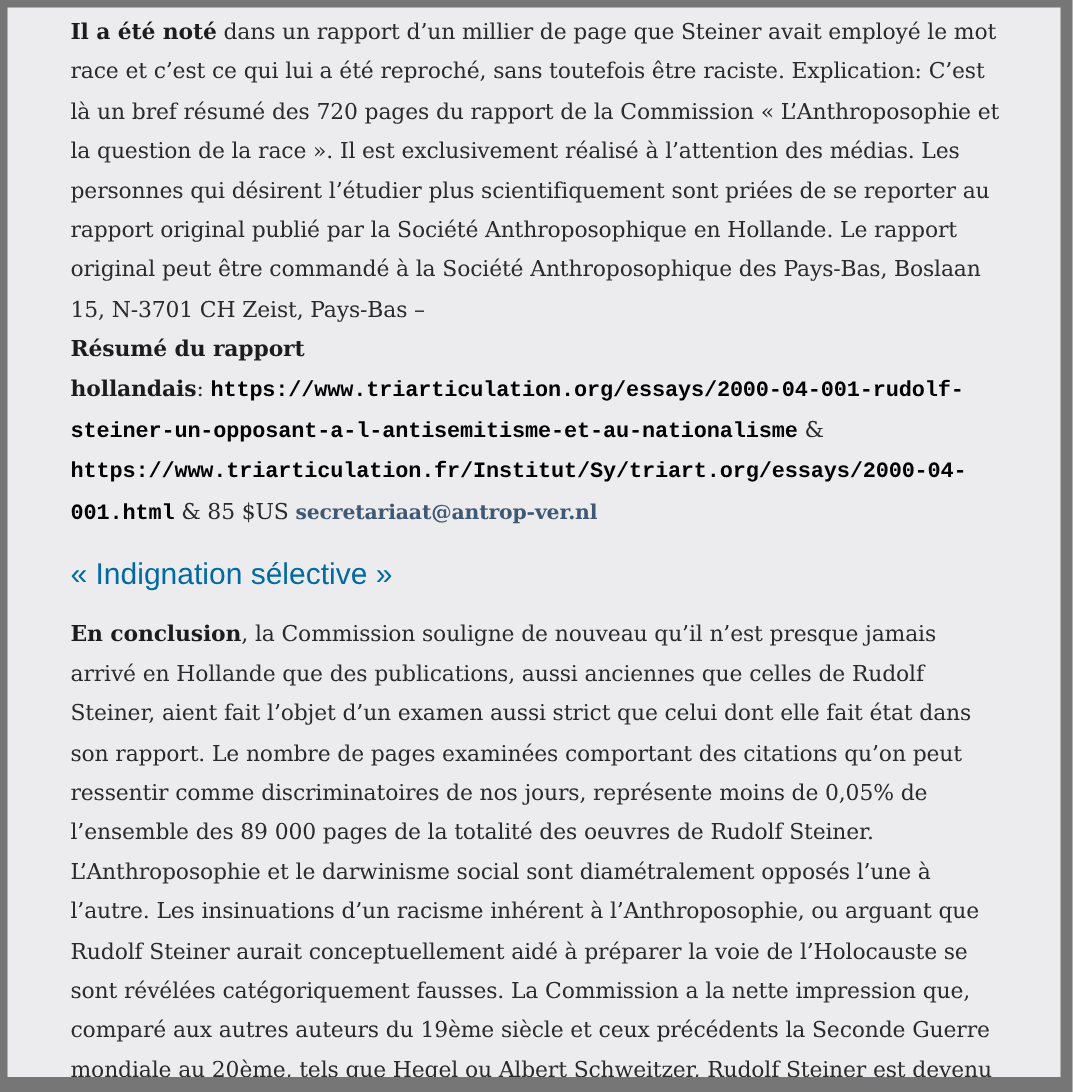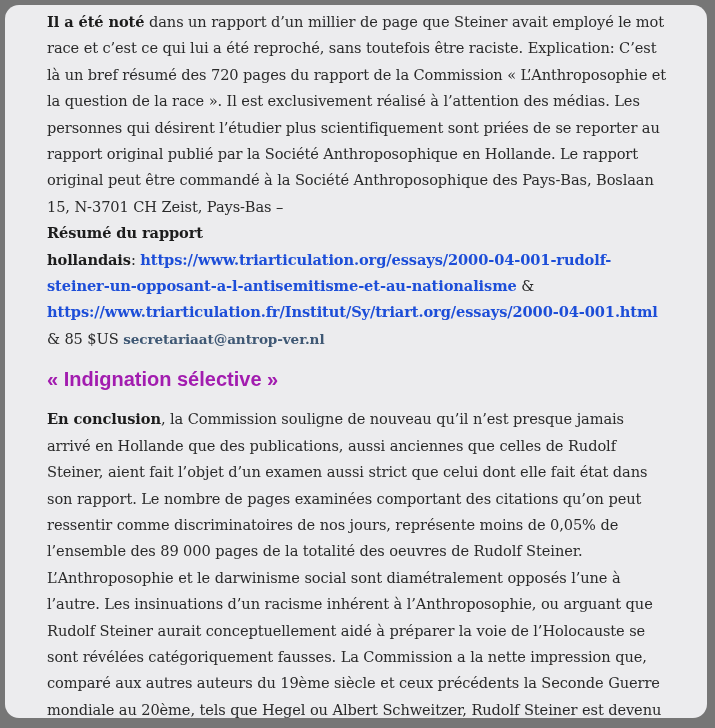--- a/index.html
+++ b/index.html
@@ -14,21 +14,20 @@
       position: relative;
     }
     .page {
       position: absolute;
       left: 5px;
       top: 5px;
       width: 702px;
       height: 713px;
       background: #ececee;
       overflow: hidden;
-      border-radius: 14px;
     }
     .content {
       position: absolute;
       left: 42px;
       top: 2px;
       width: 624px;
       font-family: "DejaVu Serif", serif;
       font-size: 14.6px;
       line-height: 26.4px;
       color: #2a2a2a;
@@ -38,35 +37,36 @@
       margin: 0;
     }
     .p1 {
       margin-top: 2px;
     }
     b, strong {
       font-weight: bold;
       color: #1c1c1c;
     }
     a.link {
-      color: #1d4ed8;
+      color: #000000;
       font-weight: bold;
       text-decoration: none;
+      font-family: Liberation Mono, monospace;
     }
     a.email {
       color: #3f5874;
       font-weight: bold;
       text-decoration: none;
       font-size: 13.6px;
     }
     h2.section-heading {
       font-family: "Liberation Sans", sans-serif;
-      font-weight: bold;
+      font-weight: normal;
       font-size: 20px;
-      color: #a21caf;
+      color: #0369a1;
       margin: 14px 0 14px 0;
       line-height: 26px;
       letter-spacing: 0;
     }
   </style>
 </head>
 <body>
 
 <div class="page">
   <div class="content">

